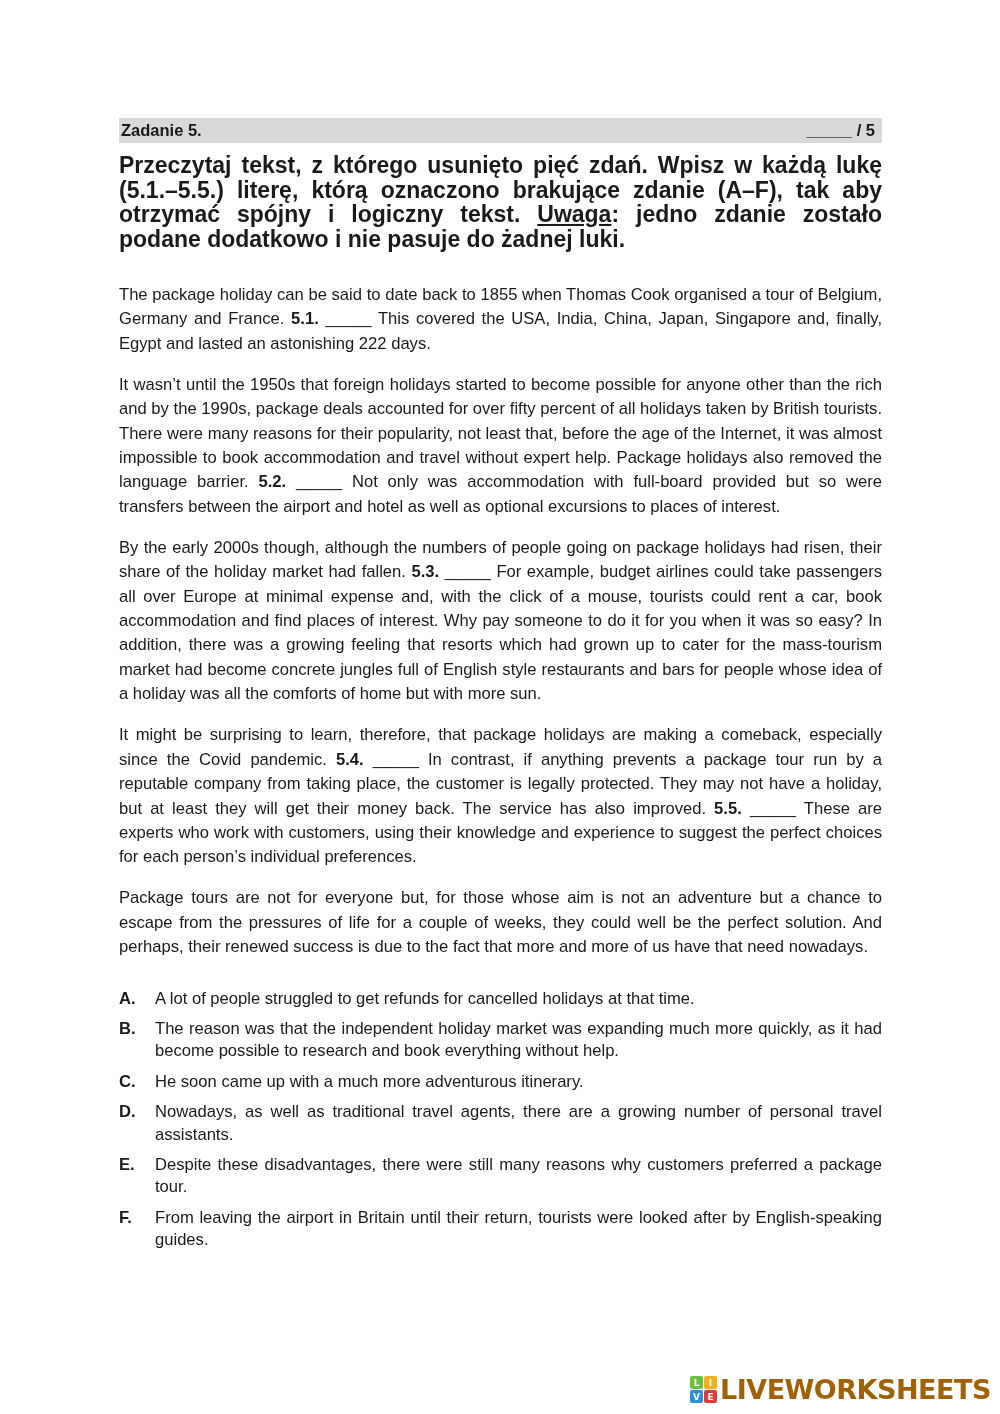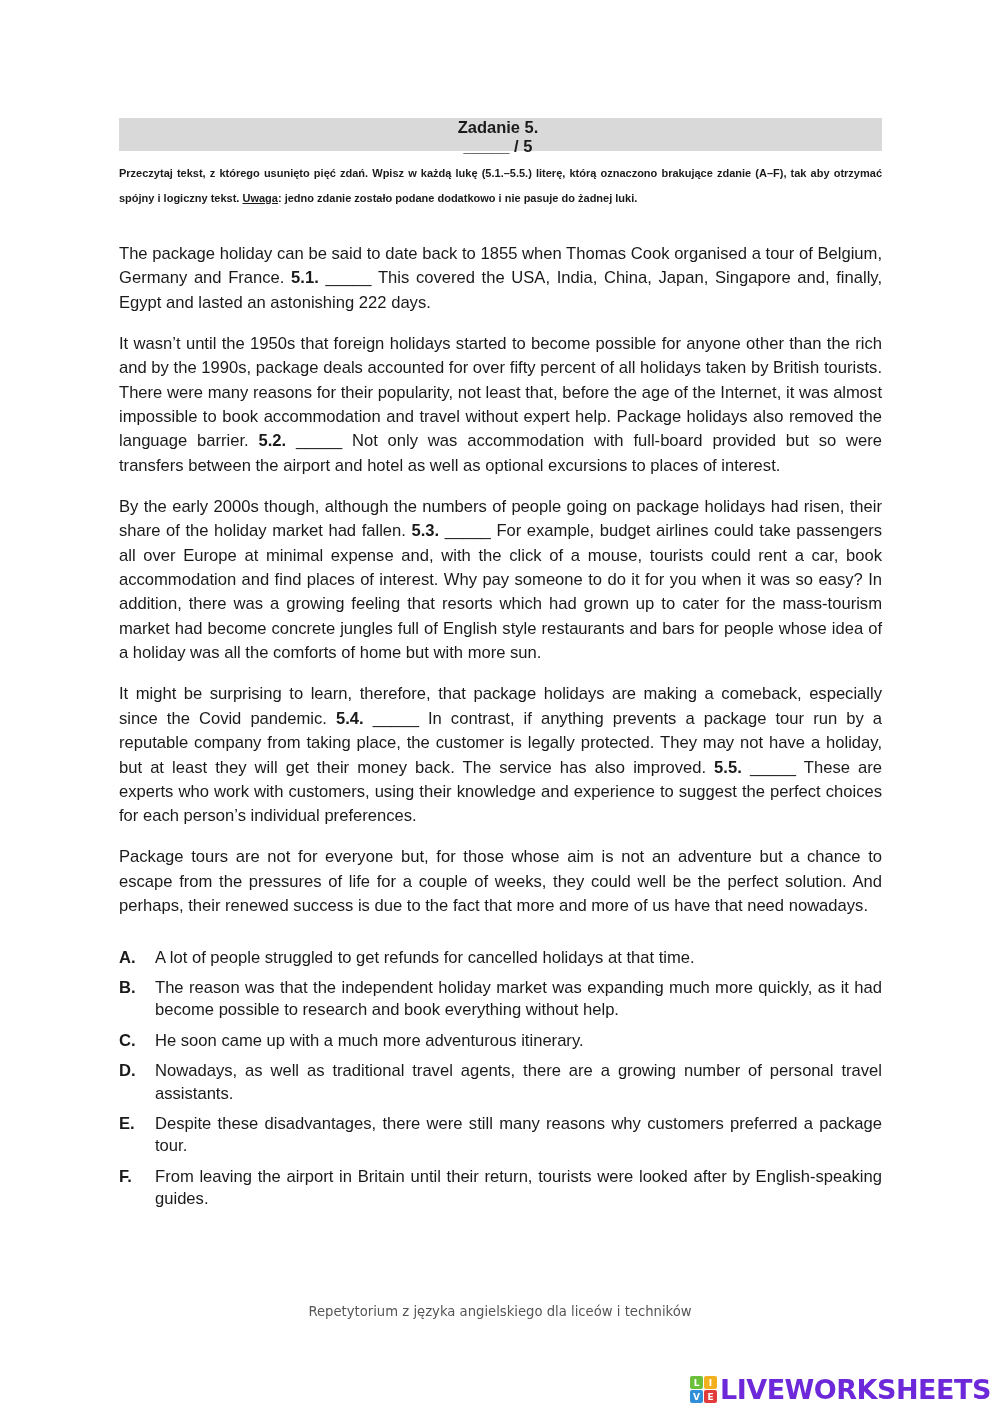--- a/index.html
+++ b/index.html
@@ -1,22 +1,22 @@
 <!DOCTYPE html>
 <html><head>
 <meta charset="utf-8">
 <style>
   html, body { margin: 0; padding: 0; background: #ffffff; }
   body { width: 1000px; height: 1414px; position: relative; overflow: hidden;
          font-family: "Liberation Sans", sans-serif; color: #1a1a1a; }
   .page { position: absolute; left: 119px; top: 118px; width: 763px; }
   .header-bar { background: #d9d9d9; height: 25px; display: flex; justify-content: space-between;
-                align-items: center; padding: 0 7px 8px 2px; font-weight: bold; font-size: 16.5px; flex-direction: column; }
+                align-items: center; padding: 0 7px 0 2px; font-weight: bold; font-size: 16.5px; }
   .header-score { letter-spacing: 0; }
-  .instructions { margin-top: 10px; font-weight: bold; font-size: 11px; line-height: 24.5px;
+  .instructions { margin-top: 10px; font-weight: bold; font-size: 23px; line-height: 24.5px;
                   text-align: justify; }
   .instructions u { text-decoration: underline; }
   .para { margin-top: 4px; font-size: 16.6px; line-height: 24.4px; text-align: justify; }
   .para:first-of-type { margin-top: 32px; }
   .gap-num { font-weight: bold; }
   .gap-blank { display: inline-block; }
   .options { margin-top: 28px; }
   .opt { display: flex; font-size: 16.6px; line-height: 22.4px; margin-bottom: 8px; text-align: justify; }
   .opt-letter { width: 36px; flex: 0 0 36px; font-weight: bold; }
   .opt-text { flex: 1; }
@@ -86,24 +86,23 @@
         <span class="opt-text">Despite these disadvantages, there were still many reasons why customers preferred a package tour.</span>
       </div>
     <div class="opt">
         <span class="opt-letter">F.</span>
         <span class="opt-text">From leaving the airport in Britain until their return, tourists were looked after by English-speaking guides.</span>
       </div>
   </div>
 </div>
 
 <div class="footer">
-  <div>Repetytorium z języka angielskiego dla liceów i techników</div>
 </div>
 
 <div class="logo">
   <div class="logo-mark">
     <div class="tile" style="background: rgb(107, 191, 58);">L</div>
     <div class="tile" style="background: rgb(242, 176, 30);">I</div>
     <div class="tile" style="background: rgb(47, 143, 216);">V</div>
     <div class="tile" style="background: rgb(226, 59, 59);">E</div>
   </div>
-  <span class="logo-text" style="color: #6d28d9;">LIVEWORKSHEETS</span>
+  <span class="logo-text" style="color: #a16207;">LIVEWORKSHEETS</span>
 </div>
 
 </body></html>

